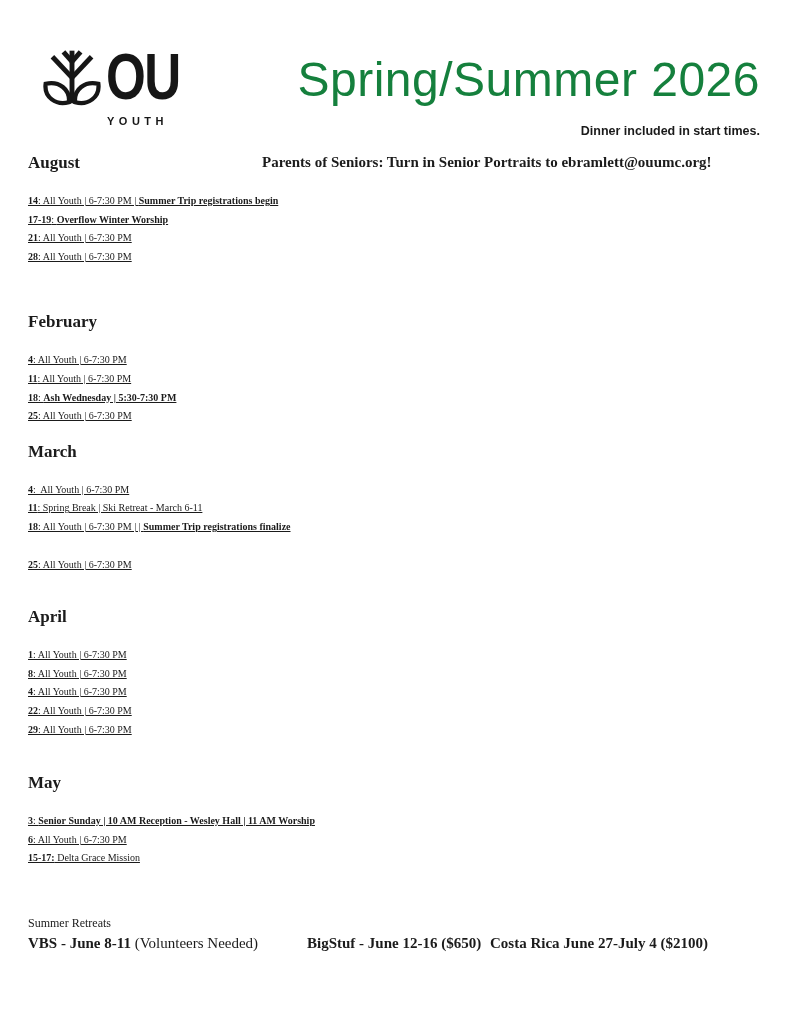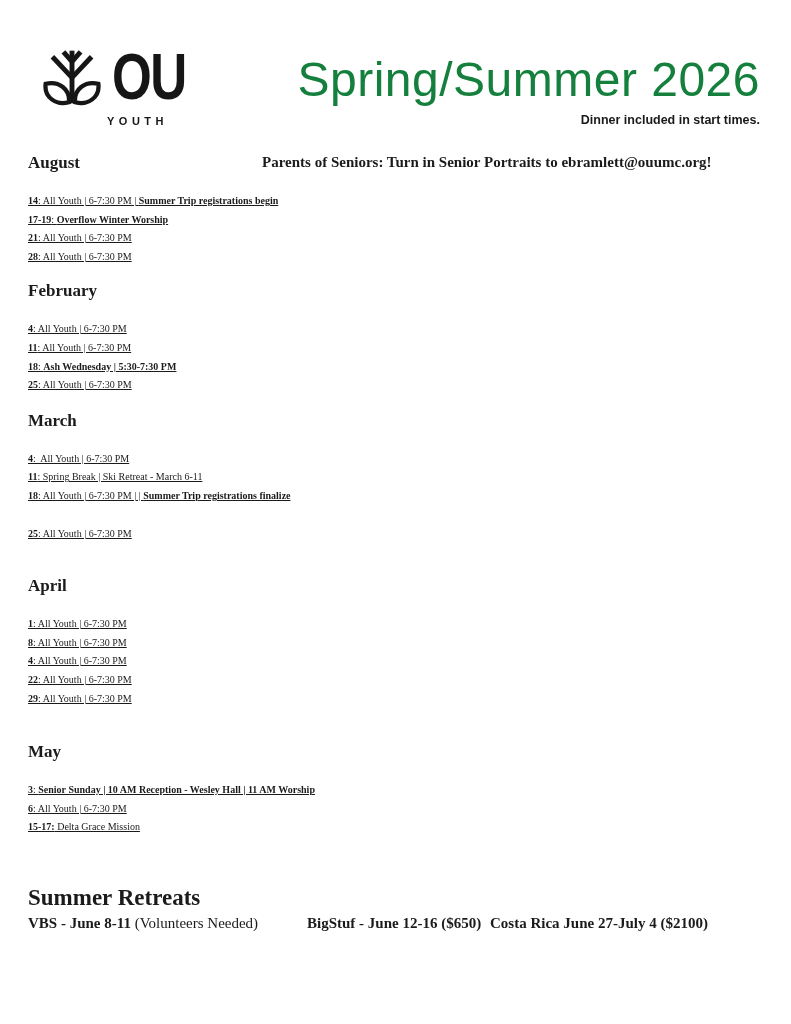--- a/index.html
+++ b/index.html
@@ -9,21 +9,21 @@
     height: 1024px;
     background: #ffffff;
     color: #1b1b1b;
     overflow: hidden;
     box-sizing: border-box;
     padding-top: 45px;
   }
   
   .header { position: relative; height: 108px; }
   .logo { position: absolute; left: 40px; top: 2px; }
-  .logo-row { display: flex; align-items: flex-start; gap: 6px; }
+  .logo-row { display: flex; align-items: flex-start; }
   .sprout { width: 64px; height: 60px; display: block; }
   .logo-ou {
     font-family: "Liberation Sans", "DejaVu Sans", sans-serif;
     font-weight: 700;
     font-size: 64px;
     line-height: 60px;
     letter-spacing: -2px;
     transform: scaleX(0.80);
     transform-origin: 0 0;
     display: inline-block;
@@ -46,21 +46,21 @@
     letter-spacing: 0.5px;
     line-height: 52px;
     margin: 0;
     color: #15803d;
     white-space: nowrap;
   }
   .subtitle {
     font-family: "Liberation Sans", "DejaVu Sans", sans-serif;
     font-size: 12.5px;
     font-weight: 700;
-    margin-top: 7px;
+    margin-top: 18px;
     color: #1a1a1a;
   }
   
   .calendar { padding-left: 28px; padding-right: 30px; font-family: "Liberation Serif", "DejaVu Serif", serif; }
   .month-header-row { position: relative; }
   .month-name {
     font-size: 17px;
     font-weight: 700;
     line-height: 20px;
     margin: 0 0 19px 0;
@@ -75,27 +75,27 @@
   }
   .event {
     font-size: 10px;
     line-height: 18.6px;
     white-space: pre-wrap;
     text-decoration: underline;
   }
   .run { white-space: pre-wrap; }
   .run.b { font-weight: 700; }
   .gap-before { margin-top: 19px; }
-  .month[data-name="month-section-february"] { margin-top: 15px; }
+  .month[data-name="month-section-february"] { margin-top: 46px; }
   .month[data-name="month-section-march"]    { margin-top: 16px; }
   .month[data-name="month-section-april"]    { margin-top: 33px; }
   .month[data-name="month-section-may"]      { margin-top: 34px; }
   
   .retreats { padding-left: 28px; margin-top: 48px; font-family: "Liberation Serif", "DejaVu Serif", serif; }
-  .retreats-heading { font-size: 23px; font-weight: 700; margin: 0 0 3px 0; }
+  .retreats-heading { font-size: 12px; font-weight: 400; margin: 0 0 3px 0; }
   .retreat-row { display: flex; font-size: 15px; line-height: 18.6px; }
   .retreat-item { white-space: nowrap; }
   .retreat-item:nth-child(1) { width: 279px; flex: 0 0 279px; }
   .retreat-item:nth-child(2) { width: 183px; flex: 0 0 183px; }
 </style>
 </head>
 <body>
 
 <div class="page" data-name="flyer-page">
 

